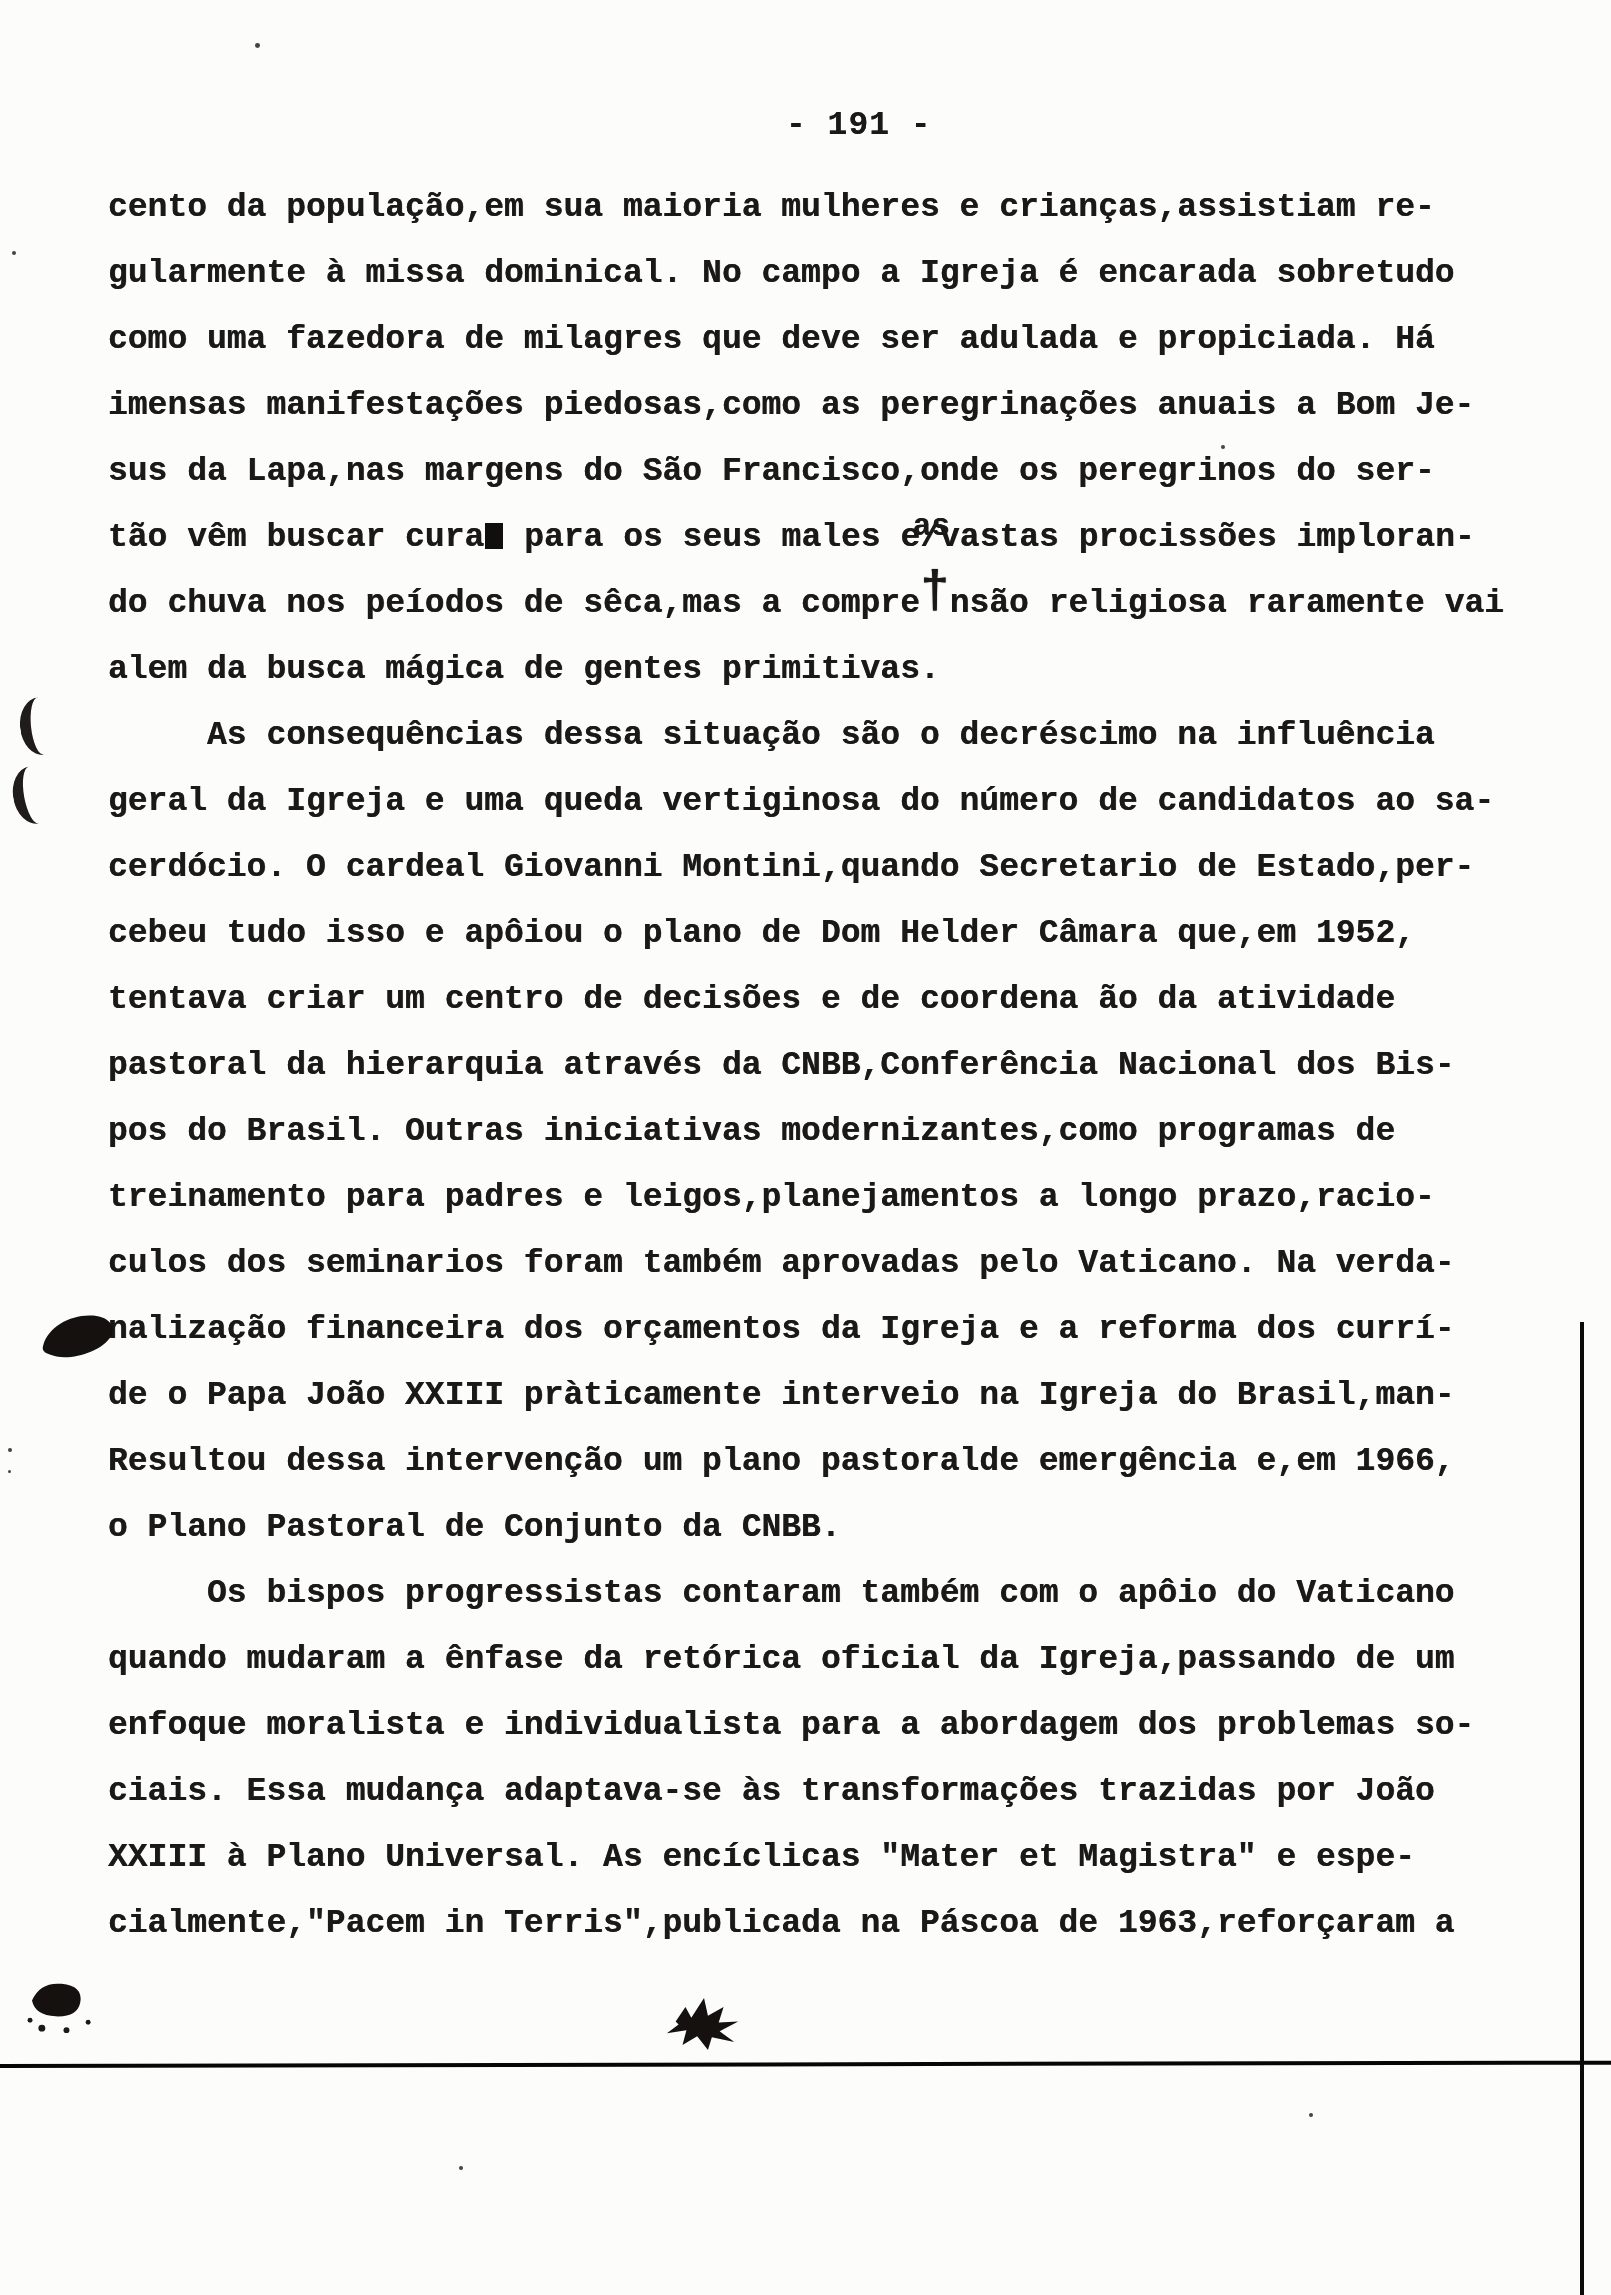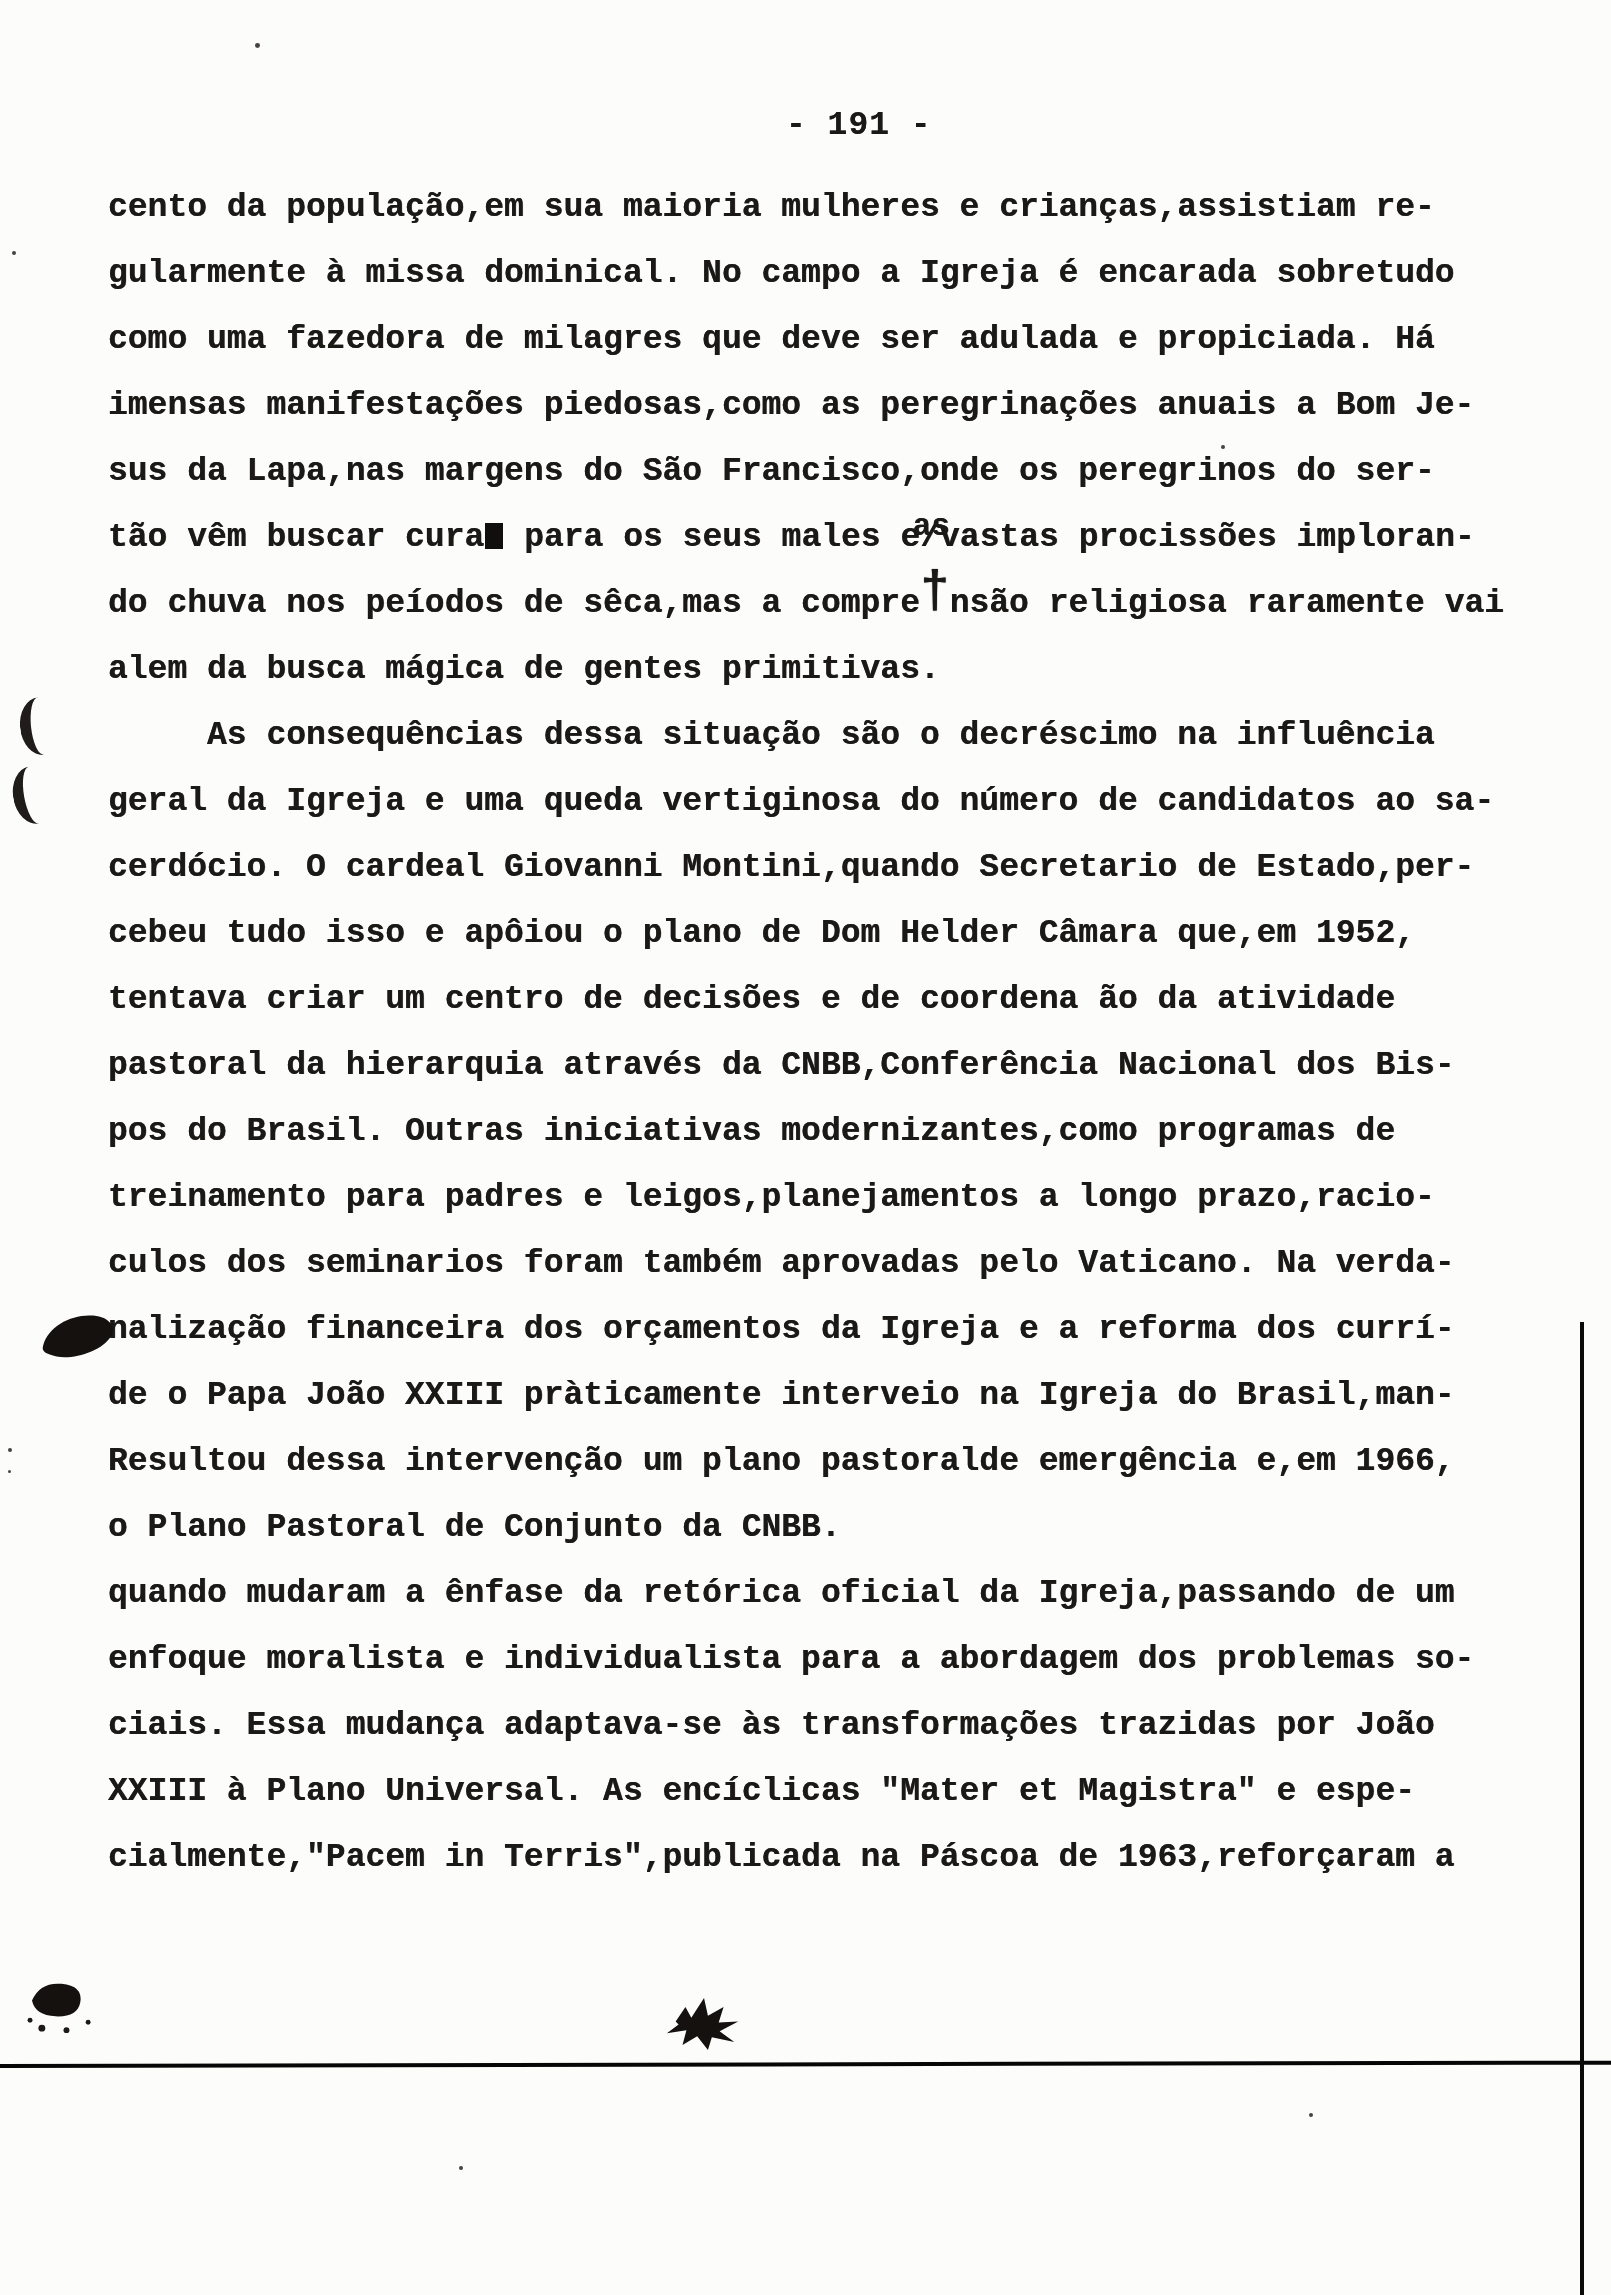--- a/index.html
+++ b/index.html
@@ -97,20 +97,21 @@
       <div class="line"><span>cebeu tudo isso e apôiou o plano de Dom Helder Câmara que,em 1952,</span></div>
       <div class="line"><span>tentava criar um centro de decisões e de coordena ão da atividade</span></div>
       <div class="line"><span>pastoral da hierarquia através da CNBB,Conferência Nacional dos Bis-</span></div>
       <div class="line"><span>pos do Brasil. Outras iniciativas modernizantes,como programas de</span></div>
       <div class="line"><span>treinamento para padres e leigos,planejamentos a longo prazo,racio-</span></div>
       <div class="line"><span>culos dos seminarios foram também aprovadas pelo Vaticano. Na verda-</span></div>
       <div class="line"><span>nalização financeira dos orçamentos da Igreja e a reforma dos currí-</span></div>
       <div class="line"><span>de o Papa João XXIII pràticamente interveio na Igreja do Brasil,man-</span></div>
       <div class="line"><span>Resultou dessa intervenção um plano pastoralde emergência e,em 1966,</span></div>
       <div class="line"><span>o Plano Pastoral de Conjunto da CNBB.</span></div>
+      <div class="line"><span>     Os bispos progressistas contaram também com o apôio do Vaticano</span></div>
       <div class="line"><span>quando mudaram a ênfase da retórica oficial da Igreja,passando de um</span></div>
       <div class="line"><span>enfoque moralista e individualista para a abordagem dos problemas so-</span></div>
       <div class="line"><span>ciais. Essa mudança adaptava-se às transformações trazidas por João</span></div>
       <div class="line"><span>XXIII à Plano Universal. As encíclicas "Mater et Magistra" e espe-</span></div>
       <div class="line"><span>cialmente,"Pacem in Terris",publicada na Páscoa de 1963,reforçaram a</span></div>
     </div>
   <div class="artifacts">
       <div class="paren-mark" style="left: 19.7px; top: 697px; width: 31px; height: 58px; transform: rotate(-6deg); border-left-width: 11.8px;"></div>
       <div class="paren-mark" style="left: 12.8px; top: 766px; width: 31px; height: 58px; transform: rotate(-10deg); border-left-width: 11.8px;"></div>
       <svg viewBox="0 0 170 110" width="84" height="54" style="left: 37px; top: 1309px; transform: rotate(-8deg);">

